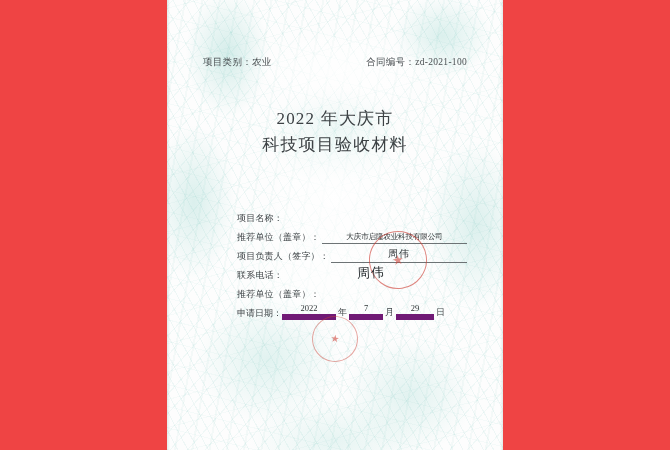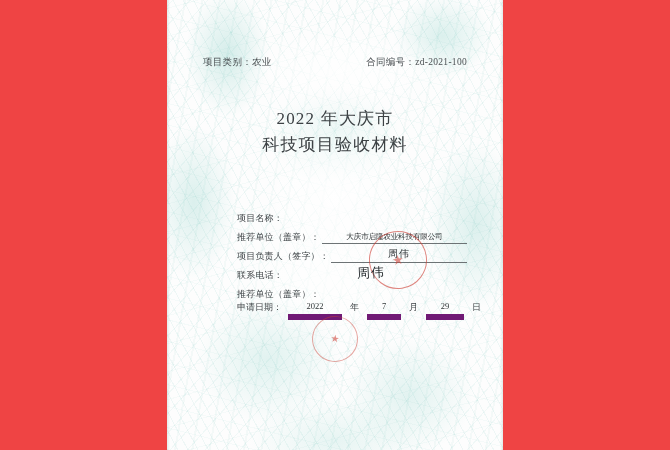--- a/index.html
+++ b/index.html
@@ -134,23 +134,23 @@
   .field .val.hand {
     font-family: "DejaVu Serif", serif;
     font-size: 10px;
     color: #2b3033;
     letter-spacing: 1px;
   }
 
   
   .date-row {
     display: flex;
+    align-items: flex-end;
     height: 19px;
     white-space: nowrap;
-    gap: 6px;
   }
   .date-row .seg {
     border-bottom: 6px solid #701a75;
     padding: 0 4px 1px 4px;
     text-align: center;
     font-size: 8.5px;
     color: #2f3436;
   }
   .date-row .w-year { min-width: 46px; }
   .date-row .w-mon  { min-width: 26px; }

